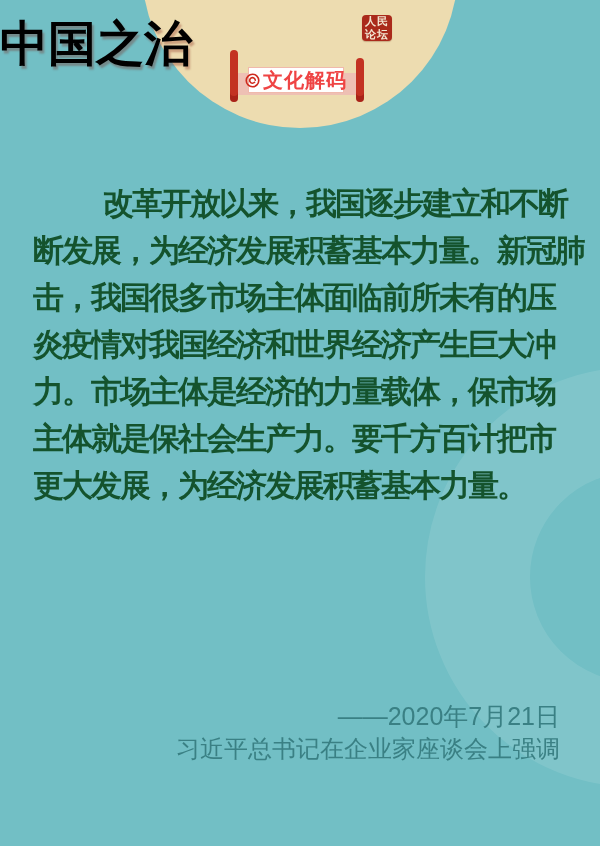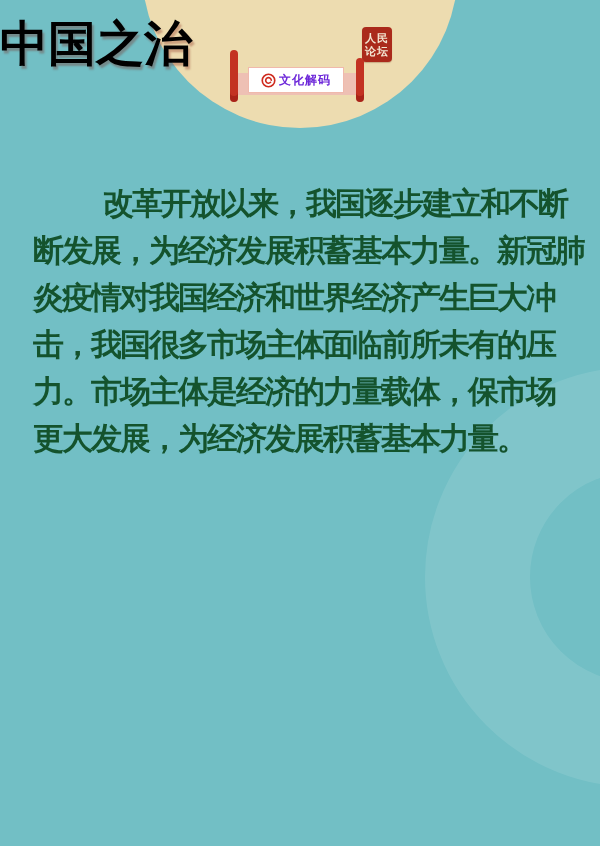--- a/index.html
+++ b/index.html
@@ -29,27 +29,26 @@
     position:absolute;top:12px;left:0;right:28px;
     font-size:48px;font-weight:900;
     color:#000000;
     letter-spacing:0px;
     white-space:nowrap;
     text-shadow:2px 3px 2px rgba(122,18,8,0.30);
   }
   
   .brand-seal{
     position:absolute;left:362px;top:15px;
-    width:30px;height:35px;
+    width:30px;height:26px;
     background:#aa2a1b;border-radius:4px;
     display:flex;flex-direction:column;align-items:center;justify-content:center;
     color:#f3e6d2;font-size:11px;line-height:13px;font-weight:bold;
     letter-spacing:1px;
     box-shadow:0 1px 1px rgba(120,60,30,0.3);
-    margin-top:12px;
   }
   
   .banner{position:absolute;left:230px;top:56px;width:134px;height:46px;}
   .banner .band{
     position:absolute;left:6px;right:6px;top:17px;height:22px;
     background:#eec0b4;border-radius:2px;
   }
   .banner .roller{
     position:absolute;top:2px;width:8px;height:44px;
     background:#c33222;border-radius:4px;
@@ -57,21 +56,21 @@
   }
   .banner .roller.left{left:0;top:-6px;height:52px;}
   .banner .roller.right{right:0;}
   .banner .label-box{
     position:absolute;left:18px;right:20px;top:11px;height:26px;
     background:#ffffff;border:1px solid #f0b9ac;
     display:flex;align-items:center;justify-content:center;gap:3px;
     box-sizing:border-box;
   }
   .banner-label{
-    color:#6d28d9;font-weight:bold;font-size:12px;letter-spacing:1px;
+    color:#ef4444;font-weight:bold;font-size:20px;letter-spacing:1px;
     white-space:nowrap;
   }
   .swirl-icon{width:15px;height:15px;flex:0 0 auto;}
   
   .quote{
     position:absolute;left:33px;top:180px;right:0;
     color:#14532d;font-weight:bold;
     font-size:31px;line-height:47px;letter-spacing:-2px;
   }
   .quote-line{white-space:nowrap;}
@@ -109,20 +108,25 @@
         <circle cx="12" cy="12" r="10" fill="none" stroke="#cf2a1e" stroke-width="2.6"></circle>
         <path d="M16.5 11.5a4.5 4.5 0 1 0-1.2 3.4" fill="none" stroke="#cf2a1e" stroke-width="2.6" stroke-linecap="round"></path>
       </svg>
       <span class="banner-label">文化解码</span>
     </div>
   </div>
 
   <div class="quote">
     <div class="quote-line first">　　改革开放以来，我国逐步建立和不断</div>
     <div class="quote-line">断发展，为经济发展积蓄基本力量。新冠肺</div>
+    <div class="quote-line">击，我国很多市场主体面临前所未有的压</div>
     <div class="quote-line">炎疫情对我国经济和世界经济产生巨大冲</div>
-    <div class="quote-line">击，我国很多市场主体面临前所未有的压</div>
     <div class="quote-line">力。市场主体是经济的力量载体，保市场</div>
+    <div class="quote-line">主体就是保社会生产力。要千方百计把市</div>
     <div class="quote-line">更大发展，为经济发展积蓄基本力量。</div>
   </div>
 
+  <div class="attribution">
+    <div class="attr-date">——2020年7月21日</div>
+    <div class="attr-source">习近平总书记在企业家座谈会上强调</div>
+  </div>
 
 </div>
 
 </body></html>

